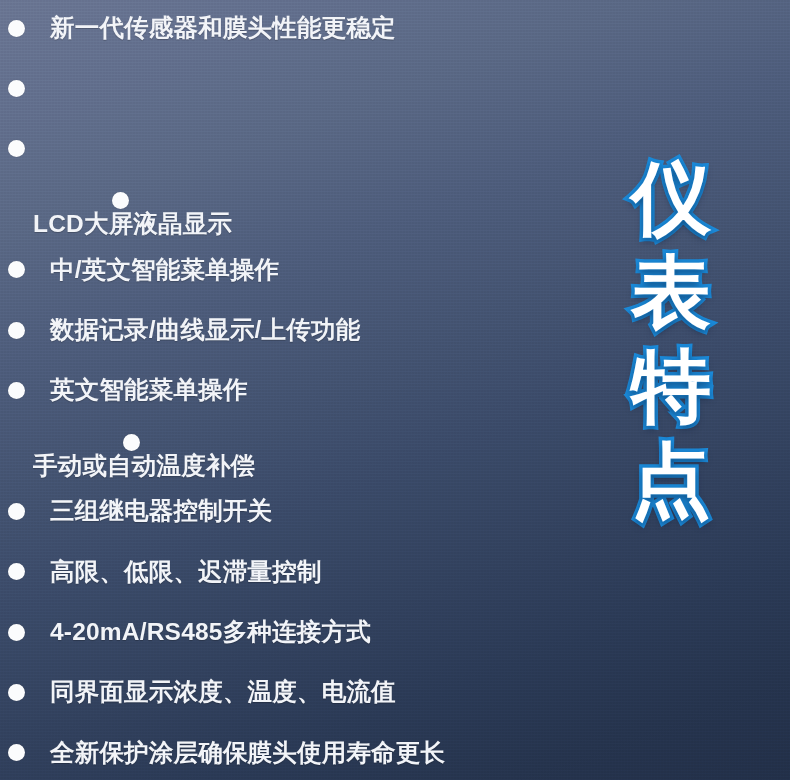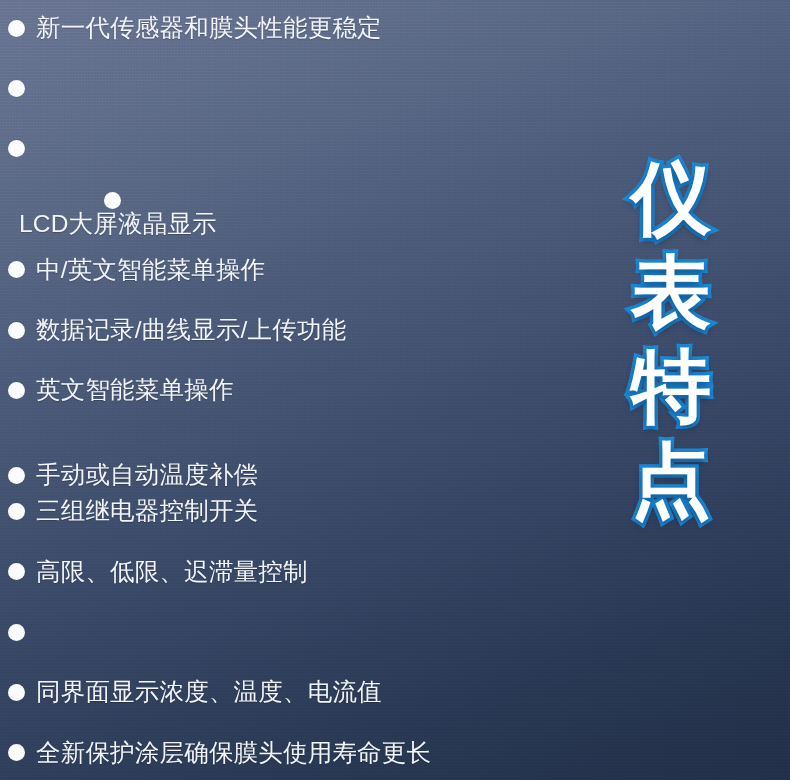--- a/index.html
+++ b/index.html
@@ -59,26 +59,26 @@
   }
   .bullet {
     width: 17px;
     height: 17px;
     border-radius: 50%;
     background: #fbfcfd;
     flex: 0 0 auto;
     box-shadow: 0 0 1px rgba(0,0,0,0.25);
   }
   .feature-text {
-    margin-left: 11px;
+    margin-left: 25px;
     color: #f2f4f8;
     font-size: 24.5px;
     line-height: 30px;
     letter-spacing: 0.2px;
-    font-weight: 400;
+    font-weight: 700;
     text-shadow: 0 1px 1px rgba(0,0,0,0.22);
   }
 
   
   #headline {
     position: absolute;
     left: 628px;
     top: 152px;
     width: 86px;
     display: flex;
@@ -126,34 +126,35 @@
         <span class="feature-text">中/英文智能菜单操作</span>
       </li>
       <li class="feature-row" style="top: 313px;">
         <span class="bullet"></span>
         <span class="feature-text">数据记录/曲线显示/上传功能</span>
       </li>
       <li class="feature-row" style="top: 373.4px;">
         <span class="bullet"></span>
         <span class="feature-text">英文智能菜单操作</span>
       </li>
-      <li class="feature-row" style="top: 458px;">
+      <li class="feature-row" style="top: 434px; flex-direction: column;">
         <span class="bullet"></span>
         <span class="feature-text">手动或自动温度补偿</span>
       </li>
       <li class="feature-row" style="top: 494.2px;">
         <span class="bullet"></span>
         <span class="feature-text">三组继电器控制开关</span>
       </li>
       <li class="feature-row" style="top: 554.6px;">
         <span class="bullet"></span>
         <span class="feature-text">高限、低限、迟滞量控制</span>
       </li>
       <li class="feature-row" style="top: 615px;">
         <span class="bullet"></span>
+        <span class="feature-text">4-20mA/RS485多种连接方式</span>
       </li>
       <li class="feature-row" style="top: 675.4px;">
         <span class="bullet"></span>
         <span class="feature-text">同界面显示浓度、温度、电流值</span>
       </li>
       <li class="feature-row" style="top: 735.8px;">
         <span class="bullet"></span>
         <span class="feature-text">全新保护涂层确保膜头使用寿命更长</span>
       </li>
     </ul>

